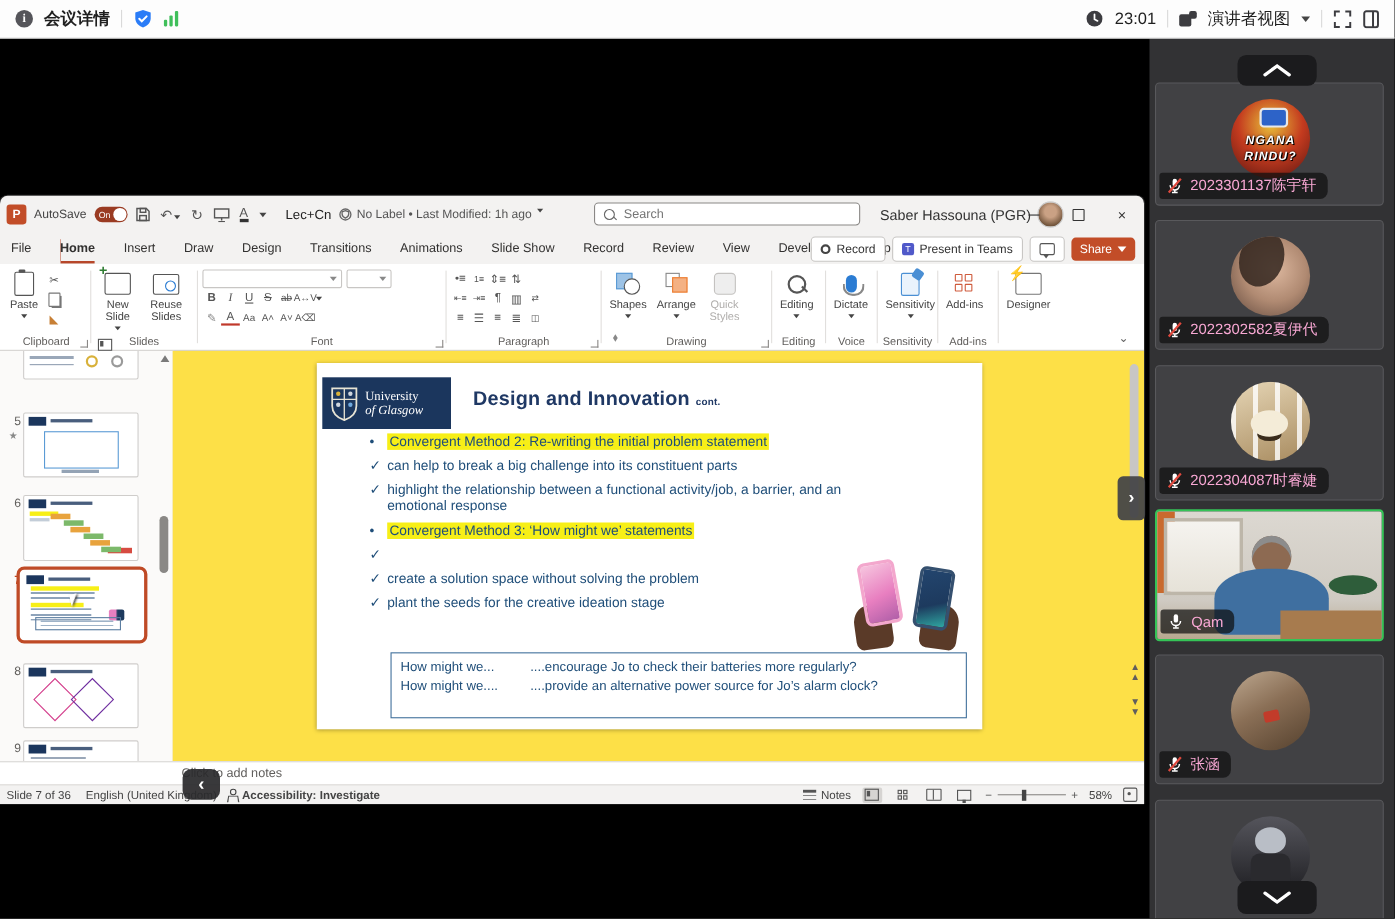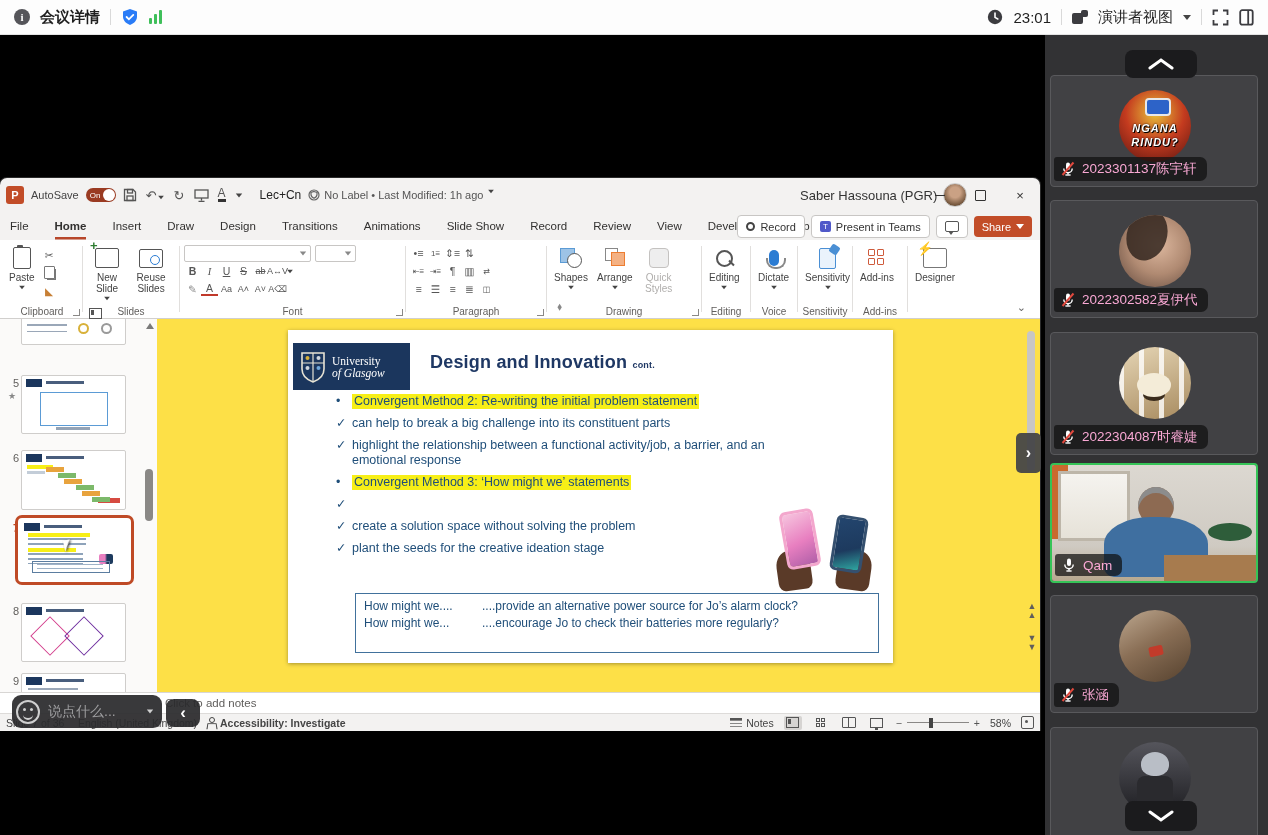--- a/index.html
+++ b/index.html
@@ -309,20 +309,24 @@
         </span>
         <span class="fname">Lec+Cn</span>
         <span class="docstat">
           <svg width="12" height="12" viewBox="0 0 12 12" fill="none" stroke="#666" stroke-width="1.2">
               <circle cx="6" cy="6" r="5"></circle>
               <path d="M6 2.5l3 1v2c0 1.8-1.3 3-3 3.8C4.3 8.5 3 7.3 3 5.5v-2z"></path>
             </svg>
           <span>No Label • Last Modified: 1h ago</span>
           <span class="caret" style="transform:scale(.7)"></span>
         </span>
+        <span class="searchbox">
+          <span class="mag"></span>
+          <input placeholder="Search" style="">
+        </span>
         <span class="tb-user">
           <span>Saber Hassouna (PGR)</span>
           <span class="uav"></span>
         </span>
         <span class="winctl">
           <div>
               <span class="ic-min"></span>
             </div>
           <div>
               <span class="ic-rest"></span>
@@ -672,26 +676,26 @@
                 </div>
               </div>
             <div class="phones">
               <span class="hand h1"></span>
                 <span class="hand h2"></span>
               <span class="ph1"></span>
                 <span class="ph2"></span>
             </div>
             <div id="hmwbox">
                 <div class="hmwrow">
+                  <span class="l">How might we...</span>
+                  <span>....encourage Jo to check their batteries more regularly?</span>
+                </div>
+                <div class="hmwrow">
                   <span class="l">How might we....</span>
                   <span>....provide an alternative power source for Jo’s alarm clock?</span>
-                </div>
-                <div class="hmwrow">
-                  <span class="l">How might we...</span>
-                  <span>....encourage Jo to check their batteries more regularly?</span>
                 </div>
               </div>
           </div>
           <div id="canvas-scroll">
               <span class="cthumb"></span>
             </div>
           <div class="slide-nav" style="top:283px">▲<br>▲</div>
           <div class="slide-nav" style="top:315px">▼<br>▼</div>
         </div>
       </div>
@@ -733,25 +737,20 @@
                 <span class="zthumb"></span>
               </span>+</span>
           <span>58%</span>
           <span class="fit-ic"></span>
         </div>
       </div>
     </div>
 
     <div id="next-btn">›</div>
 
-    <div id="chatov">
-      <span class="emoji"></span>
-      <span id="chat-text">说点什么...</span>
-      <span class="caret" style="border-top-color:#cfcfcf;transform:scale(.8)"></span>
-    </div>
     <div id="collapse-btn">‹</div>
   </div>
 
   <aside id="side">
     <div class="chev-btn" style="top:15px">
       <svg width="26" height="12" viewBox="0 0 26 12" fill="none" stroke="#fff" stroke-width="3" stroke-linecap="round">
           <path d="M2 10L13 2l11 8"></path>
         </svg>
     </div>
     <div id="tiles">

